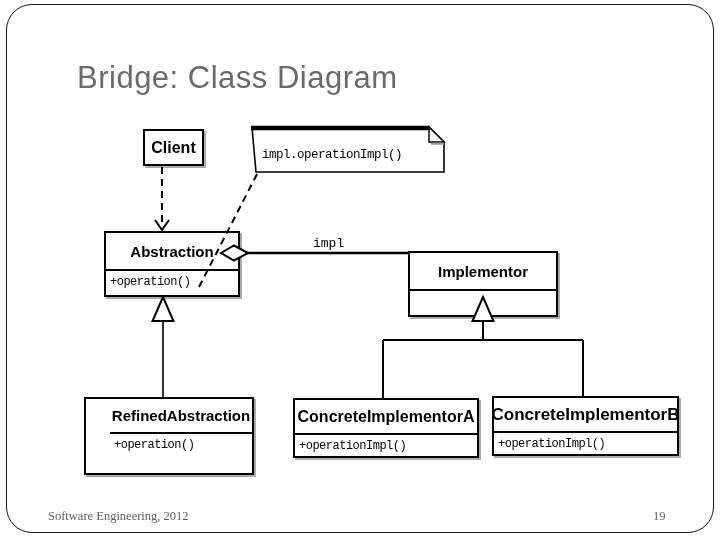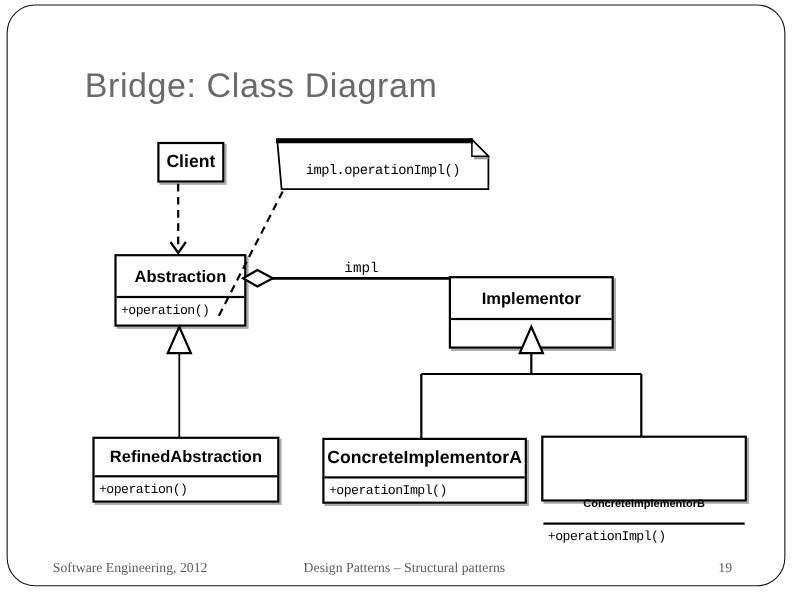--- a/index.html
+++ b/index.html
@@ -31,21 +31,21 @@
     font-size:12px;letter-spacing:-0.5px;color:#000;
     padding:4px 2px 0 4px;white-space:nowrap;
   }
   .mono-label{
     position:absolute;font-family:"Liberation Mono","DejaVu Sans Mono",monospace;
     color:#000;white-space:nowrap;
   }
   .note-text{
     position:absolute;left:262px;top:148px;z-index:6;
     font-family:"Liberation Mono","DejaVu Sans Mono",monospace;
-    font-size:12.5px;letter-spacing:-0.5px;color:#000;white-space:nowrap;margin-left:16px;
+    font-size:12.5px;letter-spacing:-0.5px;color:#000;white-space:nowrap;
   }
   .connector-layer{
     position:absolute;left:0;top:0;width:720px;height:540px;
     z-index:5;pointer-events:none;
   }
   .footer{position:absolute;left:0;top:507px;width:600px;height:22px;
     font-family:"Liberation Serif","DejaVu Serif",serif;font-size:12.5px;color:#5d5d5d;}
   .footer-left{position:absolute;left:48px;top:2px;white-space:nowrap;}
   .footer-center{position:absolute;left:276px;top:2px;white-space:nowrap;}
   .footer-page{position:absolute;left:653px;top:2px;white-space:nowrap;}
@@ -54,41 +54,41 @@
 <body>
 
 <div class="slide-border"></div>
 
 <div class="page-title">Bridge: Class Diagram</div>
 
 <div class="class-box" style="left:143px;top:129px;width:61px;height:37px;">
   <div class="class-title single" style="font-size:16px;">Client</div>
 </div>
 
-<div class="class-box" style="left:104px;top:231px;width:120px;height:66px;">
+<div class="class-box" style="left:104px;top:231px;width:136px;height:66px;">
   <div class="class-title" style="height:36px;font-size:15px;">Abstraction</div>
   <div class="class-method">+operation()</div>
 </div>
 
 <div class="class-box" style="left:408px;top:231px;width:150px;height:66px;margin-top:20px;">
   <div class="class-title" style="height:36px;font-size:15px;">Implementor</div>
 </div>
 
-<div class="class-box" style="left:84px;top:397px;width:170px;height:60px;">
+<div class="class-box" style="left:84px;top:397px;width:170px;height:78px;padding-left:24px;">
   <div class="class-title" style="height:33px;font-size:15px;">RefinedAbstraction</div>
   <div class="class-method">+operation()</div>
 </div>
 
 <div class="class-box" style="left:293px;top:398px;width:186px;height:60px;">
   <div class="class-title" style="height:33px;font-size:16px;">ConcreteImplementorA</div>
   <div class="class-method">+operationImpl()</div>
 </div>
 
 <div class="class-box" style="left:492px;top:396px;width:187px;height:60px;">
-  <div class="class-title" style="height:33px;font-size:10px;margin-top:44px;">ConcreteImplementorB</div>
+  <div class="class-title" style="height:33px;font-size:17px;">ConcreteImplementorB</div>
   <div class="class-method">+operationImpl()</div>
 </div>
 
 <svg class="connector-layer" width="720" height="540" viewBox="0 0 720 540" xmlns="http://www.w3.org/2000/svg">
 
   <g>
     <polygon points="252,127 429,127 444,142 444,172 256,172" fill="#ffffff" stroke="#000000" stroke-width="1.6"></polygon>
     <polygon points="429,127 429,142 444,142" fill="#ffffff" stroke="#000000" stroke-width="1.4"></polygon>
     <line x1="431" y1="143.8" x2="444" y2="143.8" stroke="#999999" stroke-width="2"></line>
     <line x1="251" y1="128" x2="430" y2="128" stroke="#000000" stroke-width="4.5"></line>
@@ -111,15 +111,14 @@
   <line x1="383" y1="340" x2="383" y2="399" stroke="#000000" stroke-width="2"></line>
   <line x1="583" y1="340" x2="583" y2="397" stroke="#000000" stroke-width="2"></line>
 </svg>
 
 <div class="note-text">impl.operationImpl()</div>
 
 <div class="mono-label" style="left:313px;top:236px;font-size:13px;">impl</div>
 
 <div class="footer">
   <span class="footer-left">Software Engineering, 2012</span>
-  <span class="footer-center">Design Patterns – Structural patterns</span>
   <span class="footer-page">19</span>
 </div>
 
 </body></html>

